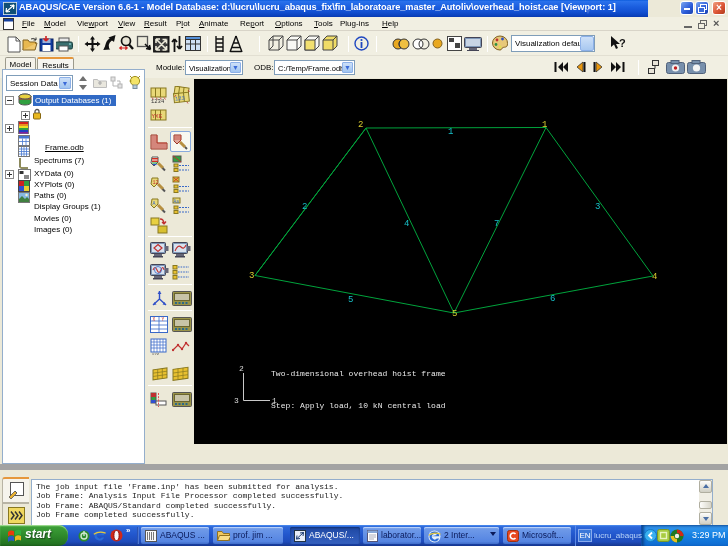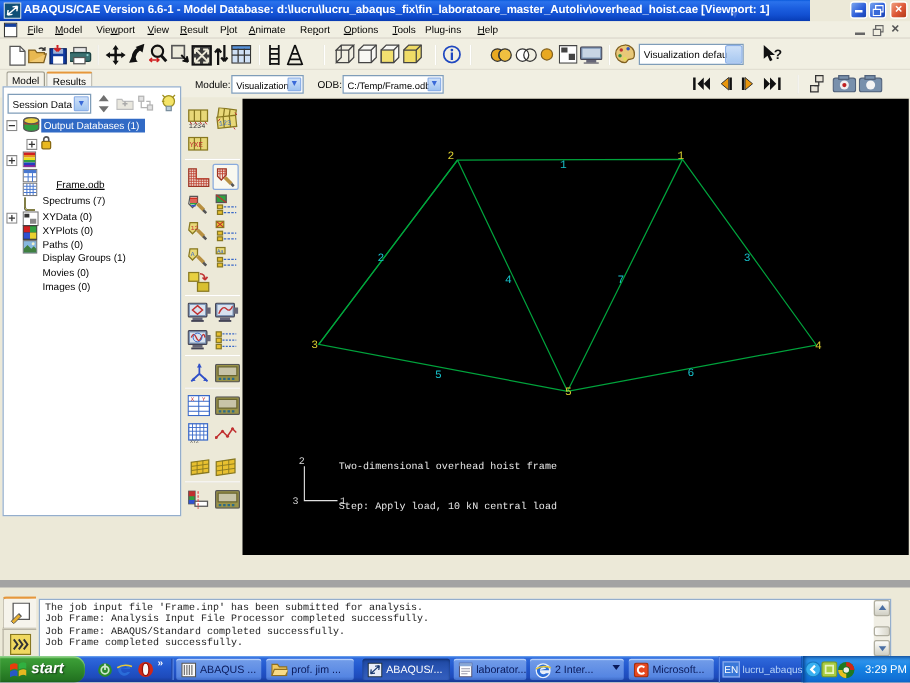--- a/index.html
+++ b/index.html
@@ -15,21 +15,21 @@
 
 #menubar { position:absolute; left:0; top:17px; width:728px; height:14px; background:#f1efe2; border-bottom:1px solid #d8d4c8; }
 .menuitem { position:absolute; top:2px; font-size:8px; color:#000; }
 
 #toolbar1 { position:absolute; left:0; top:31px; width:728px; height:25px; background:#f1efe2; border-bottom:1px solid #e2dfd2; }
 #modbar { position:absolute; left:0; top:56px; width:728px; height:22px; background:#f1efe2; }
 .tsep { position:absolute; top:5px; width:1px; height:16px; background:#c8c5b2; border-right:1px solid #fff; }
 
 .tab { position:absolute; top:57px; height:13px; background:#f4f2ea; border:1px solid #9c9a8c; border-bottom:none; border-radius:2px 2px 0 0; font-size:8px; text-align:center; padding-top:2px; }
 
-#leftpanel { position:absolute; left:2px; top:69px; width:143px; height:344px; background:#fff; border:1px solid #94aecc;padding-left:37px; }
+#leftpanel { position:absolute; left:2px; top:69px; width:143px; height:395px; background:#fff; border:1px solid #94aecc;padding-left:37px; }
 #treearea { position:absolute; left:0; top:0; width:143px; height:395px; }
 .trow { position:absolute; font-size:10px; white-space:nowrap; color:#000;margin-top:32px; }
 
 #toolbox { position:absolute; left:146px; top:78px; width:48px; height:366px; background:#ece9d8; }
 
 #canvas { position:absolute; left:194px; top:79px; width:533px; height:365px; background:#000; }
 #canvas .vptext { position:absolute; color:#e8e8e8; font-family:"Liberation Mono",monospace; font-size:8px; white-space:pre; letter-spacing:0.05px; }
 
 #msgzone { position:absolute; left:0; top:464px; width:728px; height:61px; background:#ece9d8; border-top:6px solid #a3a3a3; }
 #msgbox { position:absolute; left:31px; top:9px; width:682px; height:47px; background:#fff; border:1px solid #94aecc; font-family:"Liberation Mono",monospace; font-size:8px; color:#222; line-height:9.3px; padding:2px 0 0 4px; white-space:pre; }

